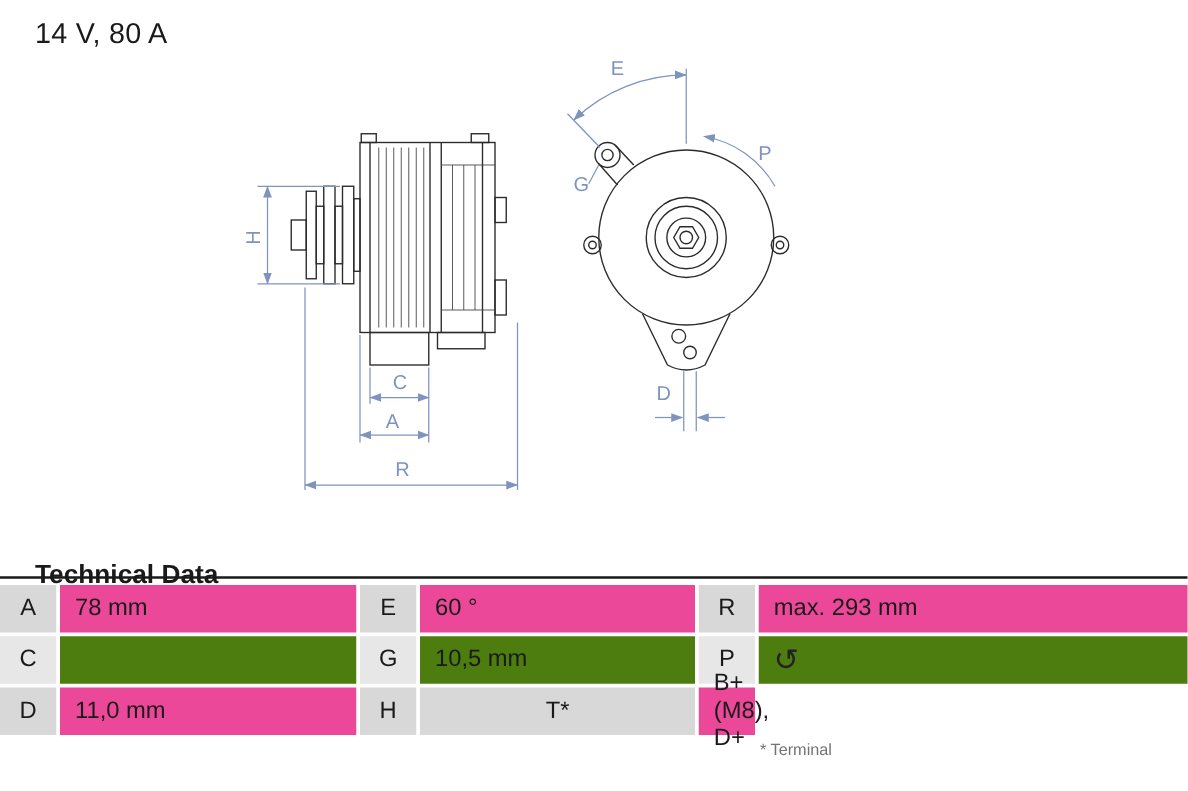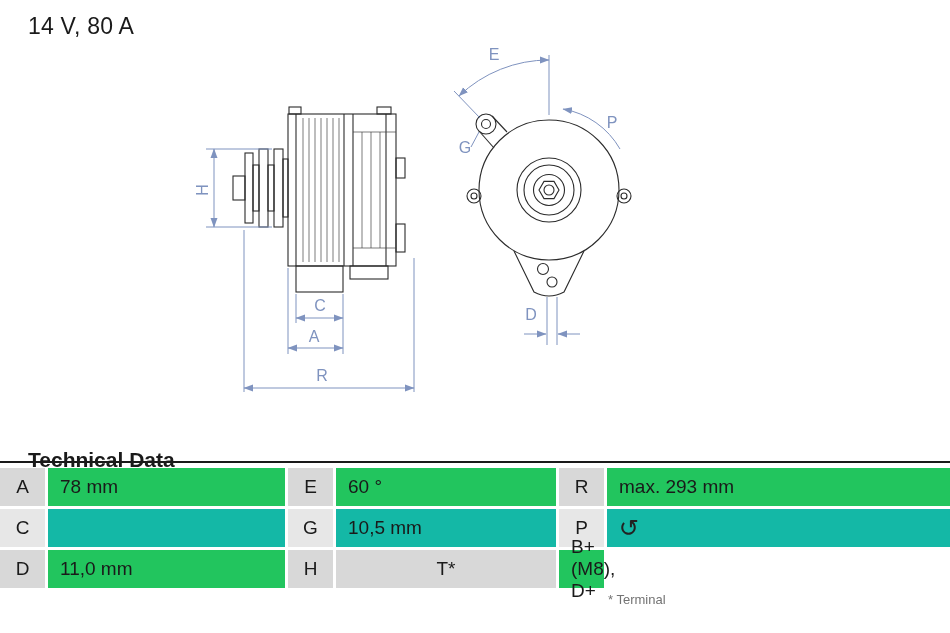--- a/index.html
+++ b/index.html
@@ -14,23 +14,23 @@
   .rule{position:absolute;left:0;top:461px;width:950px;height:2px;background:#1a1a1a;}
   .table{
     position:absolute;left:0;top:468px;width:950px;
     display:grid;grid-template-columns:45px 237px 45px 220px 45px 1fr;
     grid-template-rows:repeat(3,38px);gap:3px;background:#ffffff;
   }
   .cell{display:flex;align-items:center;font-size:19px;}
   .lbl{justify-content:center;}
   .val{padding-left:12px;}
   .o-l{background:#d8d8d8;}
-  .o-v{background:#22c55e;}
+  .o-v{background:#ec4899;}
   .e-l{background:#e7e7e7;}
-  .e-v{background:#14b8a6;}
+  .e-v{background:#4d7c0f;}
   .rot{font-family:"DejaVu Sans",sans-serif;font-size:24px;line-height:1;color:#222;}
   .footnote{position:absolute;left:608px;top:592px;font-size:13px;color:#737373;}
   text{font-family:"Liberation Sans",sans-serif;}
 </style>
 </head>
 <body>
 
 <div class="title">14 V, 80 A</div>
 
 <svg class="drawing" viewBox="0 0 950 420">

